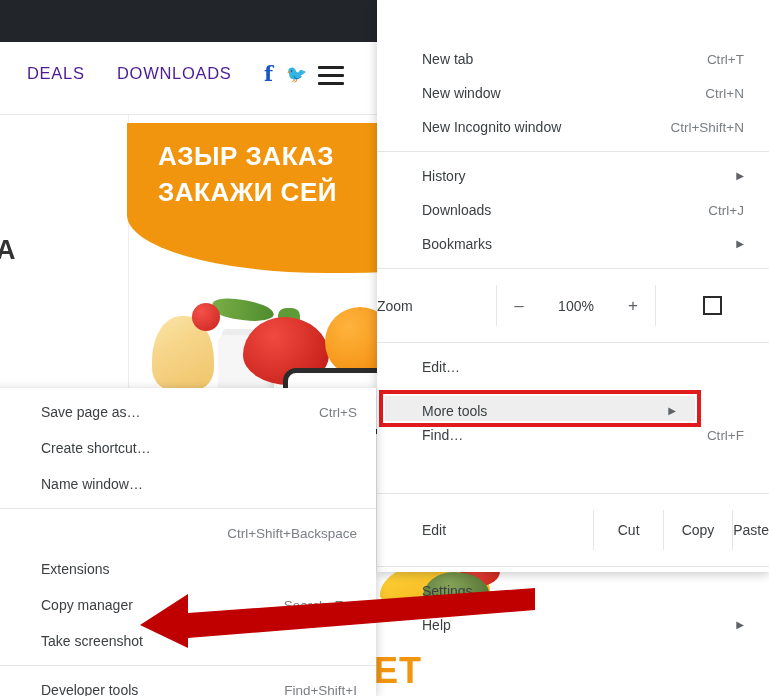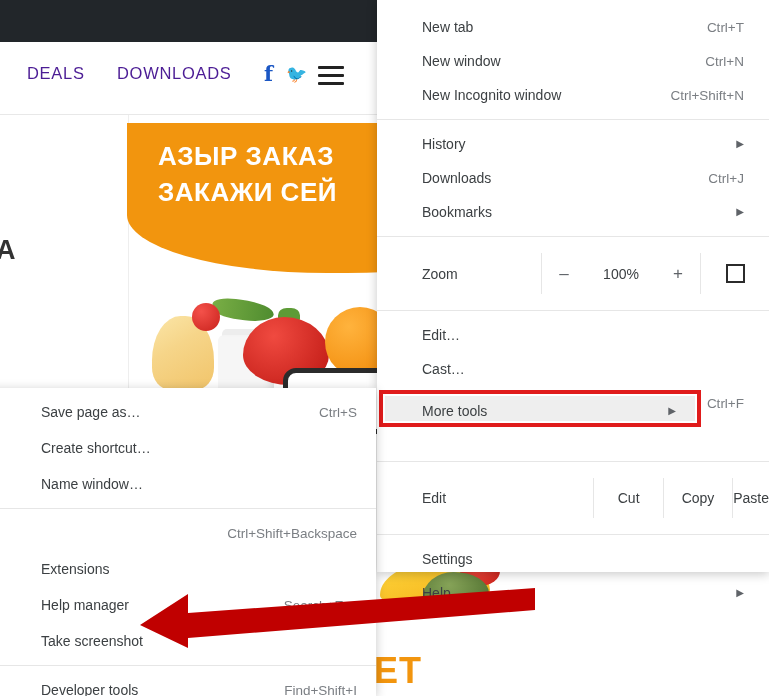--- a/index.html
+++ b/index.html
@@ -74,26 +74,26 @@
 
   
   #main-menu{position:absolute;left:377px;top:-1px;width:392px;height:573px;background:#ffffff;
              box-shadow:0 2px 10px rgba(0,0,0,.22);}
   .mi{position:relative;height:34px;display:flex;align-items:center;cursor:default;}
   .mi .label{position:absolute;left:45px;font-size:14px;color:#3c4043;white-space:nowrap;}
   .mi .accel{position:absolute;right:25px;font-size:13.5px;color:#7a7e83;white-space:nowrap;}
   .mi .caret{position:absolute;right:25px;font-size:10px;color:#5f6368;line-height:1;}
   .sep{height:1px;background:#e6e6e6;margin:7px 0;}
 
-  .grp1{padding-top:11px;}
+  .grp1{padding-top:11px;margin-top:32px;}
 
   
   .zoom-row{display:flex;height:59px;align-items:stretch;}
   .zr-cell{display:flex;align-items:center;justify-content:center;font-size:14px;color:#3c4043;}
-  .zr-label{width:119px;justify-content:flex-start;padding-left:45px;}
+  .zr-label{width:119px;justify-content:flex-start;}
   .zr-minus{width:44px;font-size:17px;color:#5f6368;}
   .zr-pct{width:70px;font-size:14px;}
   .zr-plus{width:44px;font-size:17px;color:#5f6368;}
   .zr-full{flex:1;}
   .vdiv{width:1px;background:#e6e6e6;margin:9px 0;}
   .fsicon{width:19px;height:19px;position:relative;}
   .fsicon i{position:absolute;width:8px;height:8px;border:2.2px solid #2b2b2b;}
   .fsicon i:nth-child(1){left:0;top:0;border-right:0;border-bottom:0;}
   .fsicon i:nth-child(2){right:0;top:0;border-left:0;border-bottom:0;}
   .fsicon i:nth-child(3){left:0;bottom:0;border-right:0;border-top:0;}
@@ -291,21 +291,21 @@
 
   <div>
     <div class="smi">
       <span class="accel">Ctrl+Shift+Backspace</span>
     </div>
     <div class="smi">
       <span class="label">Extensions</span>
       <span class="accel"></span>
     </div>
     <div class="smi">
-      <span class="label">Help manager</span>
+      <span class="label">Copy manager</span>
       <span class="accel">Search+Esc</span>
     </div>
     <div class="smi">
       <span class="label">Take screenshot</span>
       <span class="accel"></span>
     </div>
   </div>
 
   <div class="smsep"></div>
 

